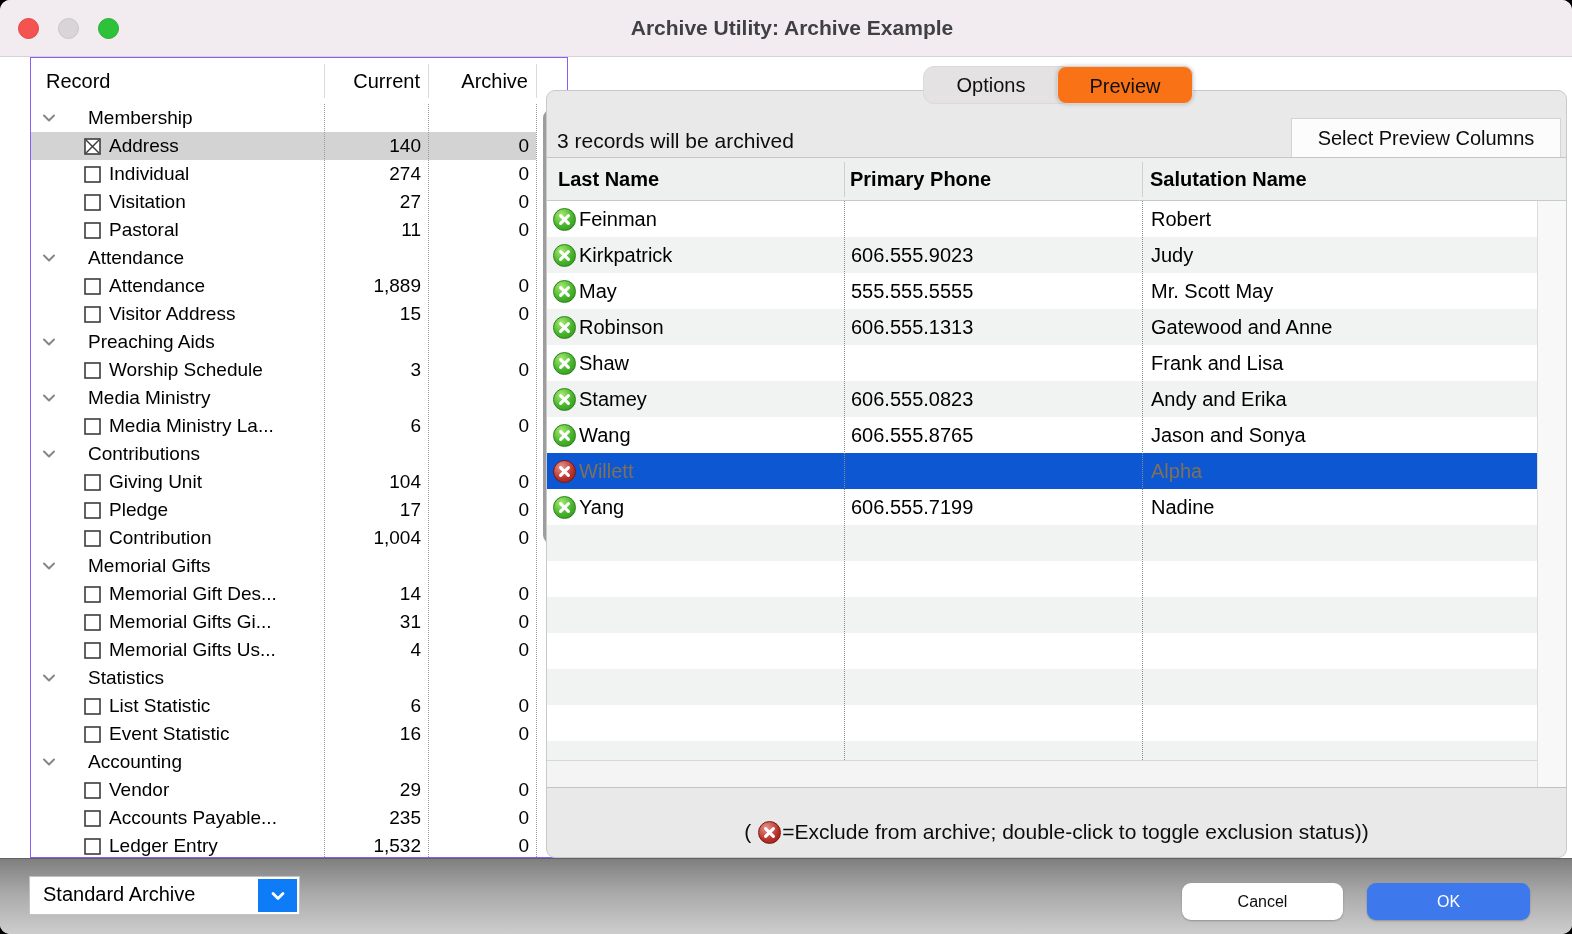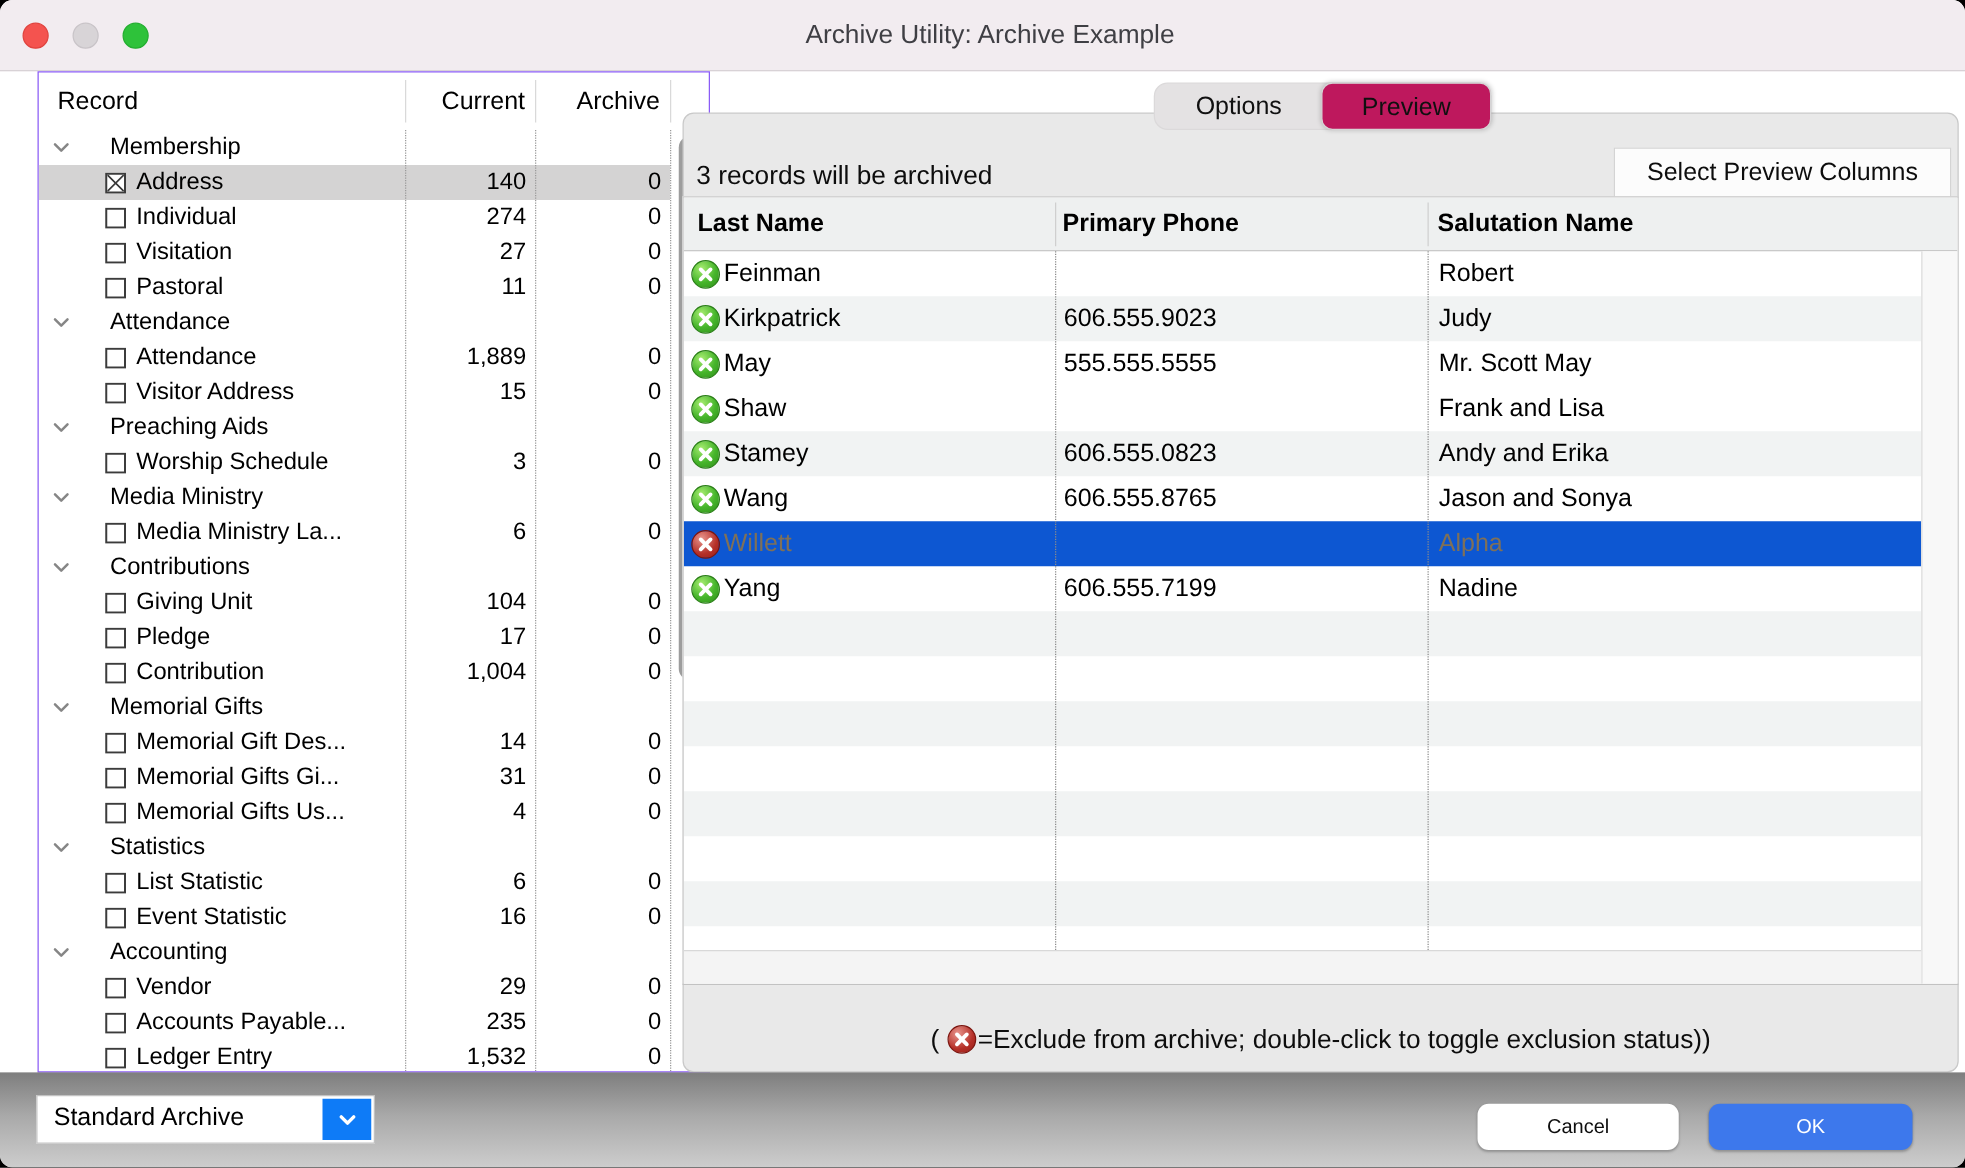--- a/index.html
+++ b/index.html
@@ -2,21 +2,21 @@
 <html style="--titlebar-bg: #f2ecf0; --close-red: #f4534f; --zoom-green: #2ec23a; --selection-blue: #0d57d2; --selection-text: #7f7058; --tree-selection-gray: #d4d3d3; --include-green: #46b52b; --exclude-red: #b53028; --accent-blue: #0e7bf7; --ok-blue: #3d78ec;"><head>
 <meta charset="utf-8">
 <style>
   html,body{margin:0;padding:0;background:#000;}
   body{font-family:"Liberation Sans","DejaVu Sans",sans-serif;-webkit-font-smoothing:antialiased;}
   #window{position:relative;width:1572px;height:934px;border-radius:10px;overflow:hidden;background:#ffffff;}
 
   
   #titlebar{position:absolute;top:0;left:0;right:0;height:57px;background:var(--titlebar-bg,#f2ecf0);
     display:flex;align-items:center;justify-content:center;border-bottom:1px solid #d8d2d6;box-sizing:border-box;}
-  #title{font-size:21px;font-weight:normal;color:#3f3f44;margin-left:12px;}
+  #title{font-size:21px;font-weight:bold;color:#3f3f44;margin-left:12px;}
   .lights{position:absolute;left:18px;top:18px;display:flex;gap:19px;}
   .light{width:21px;height:21px;border-radius:50%;}
   .light.red{background:var(--close-red,#f4534f);border:1px solid #e0443f;box-sizing:border-box;}
   .light.gray{background:#d8d4d7;border:1px solid #c9c4c8;box-sizing:border-box;}
   .light.green{background:var(--zoom-green,#2ec23a);border:1px solid #24ae30;box-sizing:border-box;}
 
   
   #tree-panel{position:absolute;left:3px;top:57px;width:538px;height:801px;background:#fff;
     border:1px solid #8b5cf6;box-sizing:border-box;overflow:hidden;margin-left:27px;}
   #tree-header{position:relative;height:46px;font-size:20px;color:#000;}
@@ -34,21 +34,21 @@
   .trow .tlabel{margin-left:8px;white-space:nowrap;}
   .cell{position:absolute;text-align:right;}
   .cell.cur{left:291px;width:99px;}
   .cell.arc{left:395px;width:103px;}
   #tree-scroll-thumb{position:absolute;left:512px;top:51px;width:18px;height:435px;border-radius:9px;background:#9d9d9d;}
 
   
   #tabs{position:absolute;left:923px;top:66px;width:270px;height:38px;background:#e4e2e3;
     border:1px solid #dbd9da;border-radius:11px;display:flex;z-index:5;box-sizing:border-box;}
   .tab{flex:1;text-align:center;line-height:36px;font-size:20px;color:#101010;border-radius:9px;}
-  .tab.selected{background:#be185d;box-shadow:0 0 4px rgba(0,0,0,0.22);border:1px solid #d6d4d5;margin:-1px;line-height:38px;}
+  .tab.selected{background:#f97316;box-shadow:0 0 4px rgba(0,0,0,0.22);border:1px solid #d6d4d5;margin:-1px;line-height:38px;}
 
   
   #panel{position:absolute;left:546px;top:90px;width:1021px;height:768px;background:#e9e9e9;
     border:1px solid #c9c9c9;border-radius:9px;box-sizing:border-box;}
   #summary{position:absolute;left:10px;top:38px;font-size:21px;color:#0d0d0d;}
   #select-cols{position:absolute;left:744px;top:27px;width:270px;height:41px;background:#fcfcfc;
     border:1px solid #d4d4d4;font-size:20px;color:#0d0d0d;text-align:center;line-height:39px;box-sizing:border-box;}
 
   
   #table{position:absolute;left:-1px;right:-1px;top:66px;height:631px;background:#fff;
@@ -370,20 +370,33 @@
                 <svg width="23" height="23" viewBox="0 0 23 23">
                   <path d="M7.2 7.2 L15.8 15.8" fill="none" stroke="#ffffff" stroke-width="3.4" stroke-linecap="round" stroke-linejoin="round"></path>
                   <path d="M15.8 7.2 L7.2 15.8" fill="none" stroke="#ffffff" stroke-width="3.4" stroke-linecap="round" stroke-linejoin="round"></path>
                 </svg>
               </span>
               <span class="">May</span>
             </span>
             <span class="pcell pc-phone">555.555.5555</span>
             <span class="pcell pc-sal">Mr. Scott May</span>
           </div>
+          <div class="prow stripe">
+            <span class="pcell pc-name">
+              <span class="xicon green">
+                <svg width="23" height="23" viewBox="0 0 23 23">
+                  <path d="M7.2 7.2 L15.8 15.8" fill="none" stroke="#ffffff" stroke-width="3.4" stroke-linecap="round" stroke-linejoin="round"></path>
+                  <path d="M15.8 7.2 L7.2 15.8" fill="none" stroke="#ffffff" stroke-width="3.4" stroke-linecap="round" stroke-linejoin="round"></path>
+                </svg>
+              </span>
+              <span class="">Robinson</span>
+            </span>
+            <span class="pcell pc-phone">606.555.1313</span>
+            <span class="pcell pc-sal">Gatewood and Anne</span>
+          </div>
           <div class="prow">
             <span class="pcell pc-name">
               <span class="xicon green">
                 <svg width="23" height="23" viewBox="0 0 23 23">
                   <path d="M7.2 7.2 L15.8 15.8" fill="none" stroke="#ffffff" stroke-width="3.4" stroke-linecap="round" stroke-linejoin="round"></path>
                   <path d="M15.8 7.2 L7.2 15.8" fill="none" stroke="#ffffff" stroke-width="3.4" stroke-linecap="round" stroke-linejoin="round"></path>
                 </svg>
               </span>
               <span class="">Shaw</span>
             </span>

